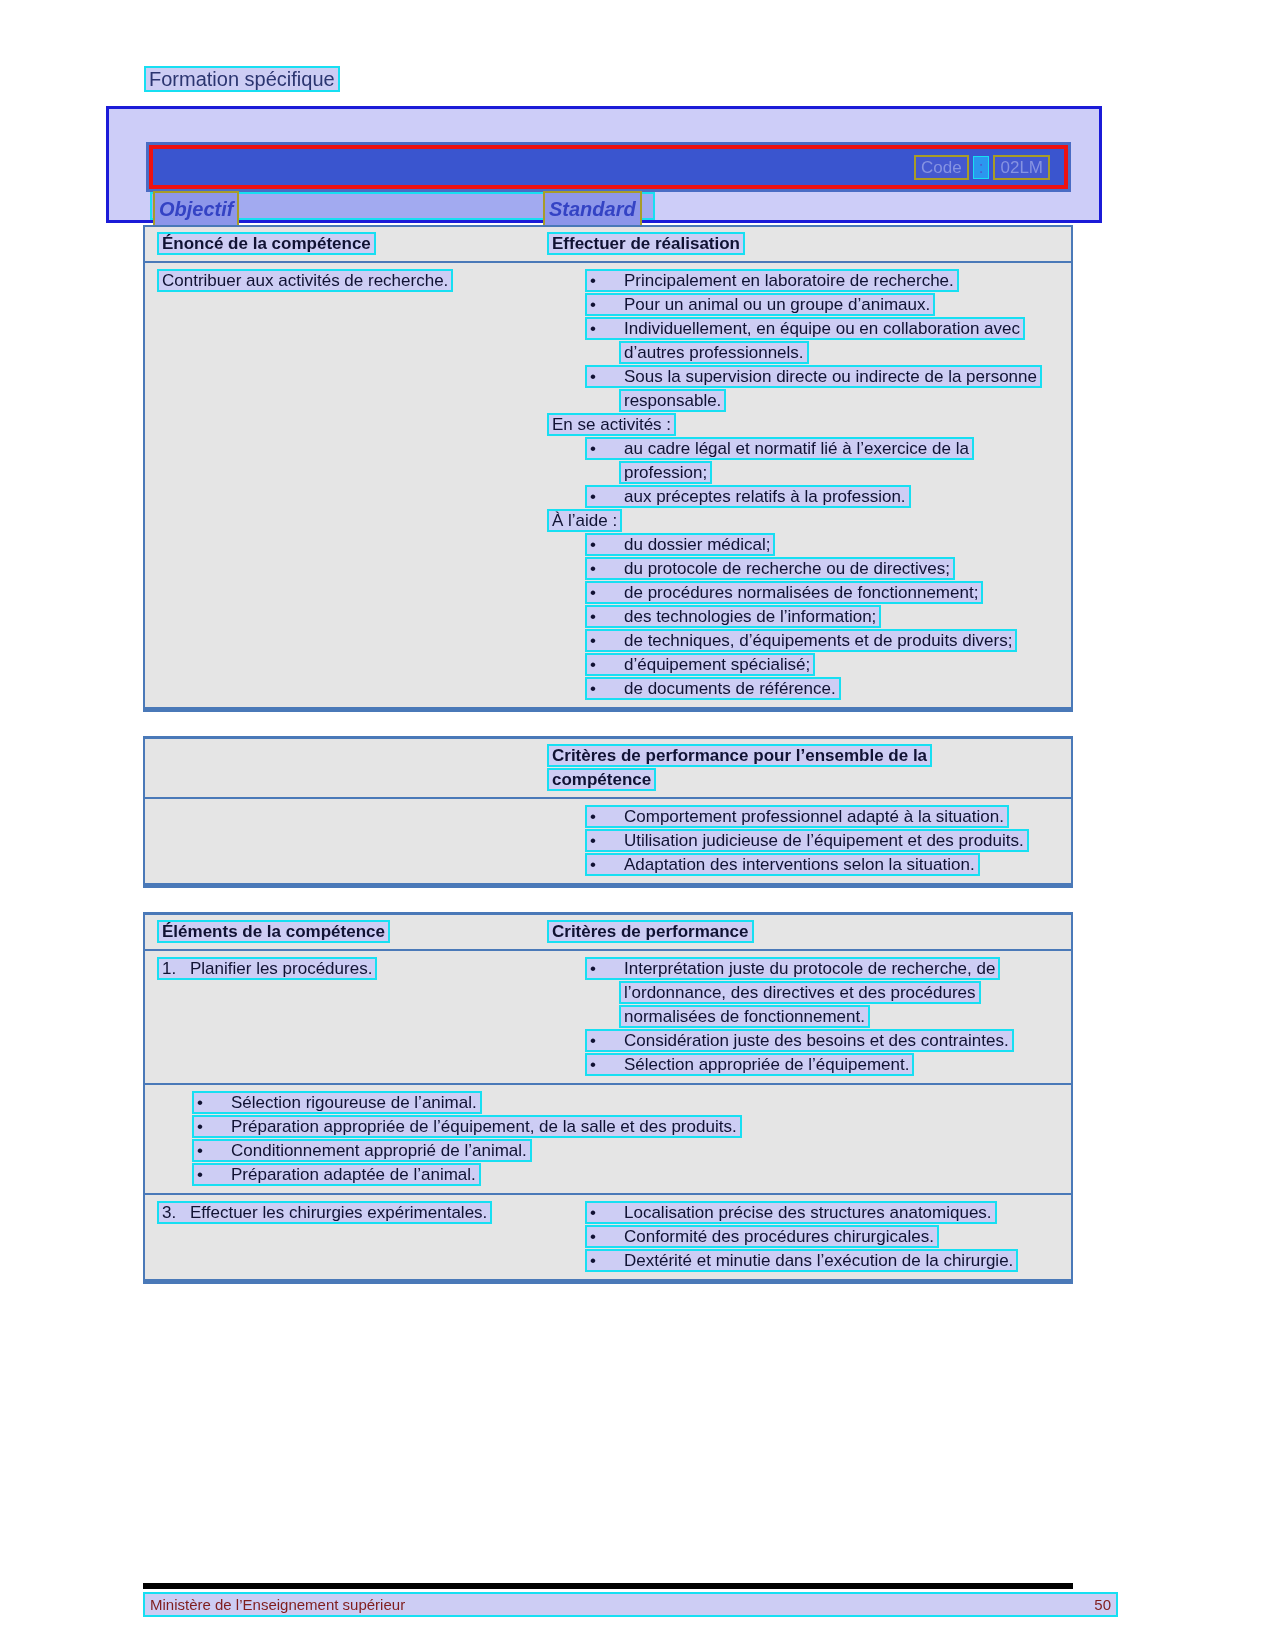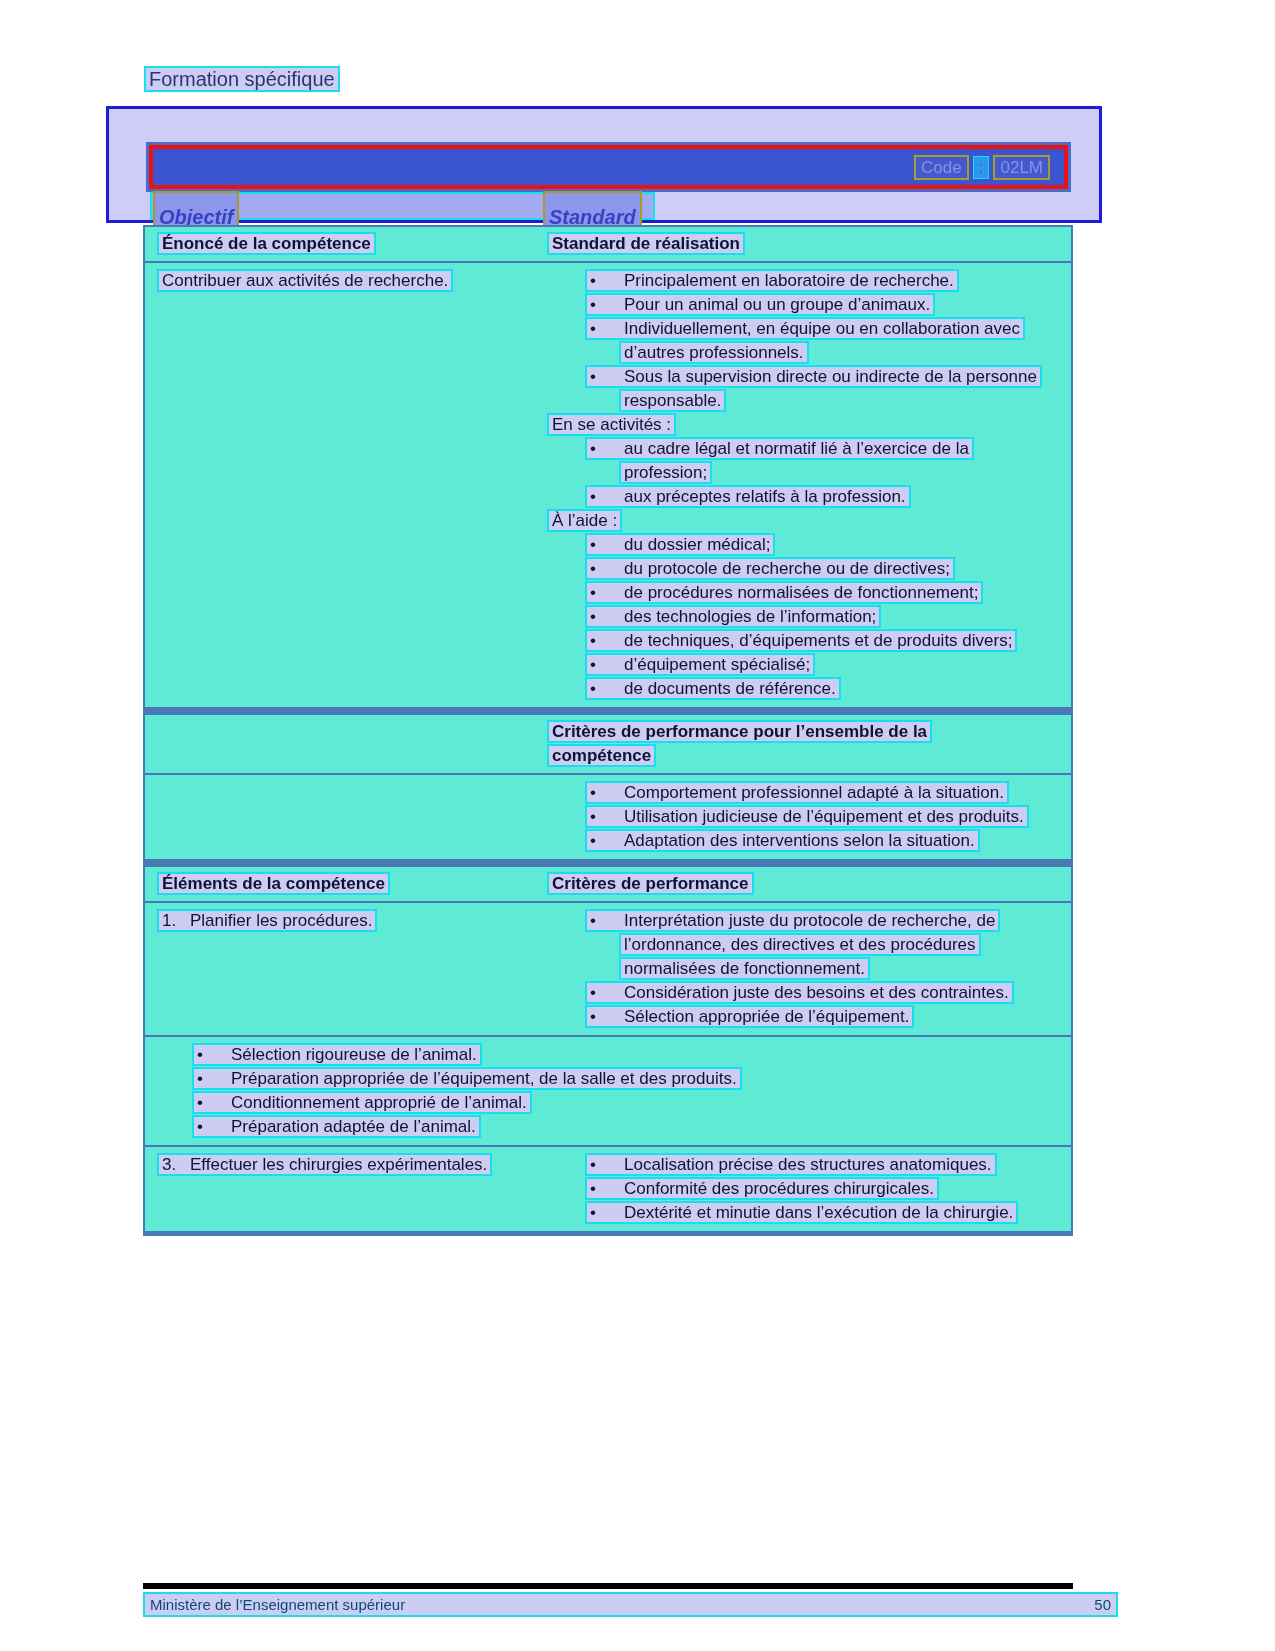--- a/index.html
+++ b/index.html
@@ -36,29 +36,29 @@
   }
   .code-colon{
     background:#2b97ef;color:#4a5cd0;padding:0 5px;margin:0 4px;line-height:21px;border:1px solid #17dff2;
   }
   .obj-std-band{
     position:absolute;left:41px;top:83px;width:505px;height:28px;
     background:#a2aaf0;border:2px solid #17dff2;box-sizing:border-box;
   }
   .word-box{
     position:absolute;top:-3px;border:2px solid #a89c28;background:#8d96ea;color:#3443c4;
-    font-weight:bold;font-style:italic;font-size:20px;line-height:25px;padding:12px 4px;white-space:nowrap;
+    font-weight:bold;font-style:italic;font-size:20px;line-height:25px;padding:4px 4px;white-space:nowrap;
   }
   .word-objectif{left:1px;}
   .word-standard{left:391px;}
   
   .tables{position:absolute;left:143px;top:225px;width:930px;}
   .tbl{
-    border:2px solid #4a79b8;border-bottom-width:5px;background:#5eead4;
-    margin-bottom:0;box-sizing:border-box;
+    border:2px solid #4a79b8;border-bottom-width:5px;background:#e5e5e5;
+    margin-bottom:24px;box-sizing:border-box;
   }
   .tbl2,.tbl3{border-top-width:3px;}
   .row{display:flex;}
   .thead{border-bottom:2px solid #4a79b8;}
   .c1{flex:none;width:393px;box-sizing:border-box;padding:6px 8px 6px 12px;}
   .c2{flex:1;box-sizing:border-box;padding:6px 13px 6px 9px;}
   .thead .c1,.thead .c2{padding-top:5px;padding-bottom:5px;}
   .t3c1{padding-right:40px;}
   .rowline{border-top:2px solid #4a79b8;}
   .li-row{padding-left:72px;text-indent:-34px;line-height:24px;}
@@ -67,21 +67,21 @@
   .numbered{padding-left:28px;text-indent:-28px;line-height:24px;}
   .num{display:inline-block;width:28px;text-indent:0;}
   .hdr-line{line-height:24px;}
   .hdr2-wrap{max-width:452px;line-height:24px;}
   body,.tbl{font-size:17px;}
   
   .footer-rule{position:absolute;left:143px;top:1583px;width:930px;height:6px;background:#000000;}
   .footer-bar{
     position:absolute;left:143px;top:1592px;width:975px;height:25px;box-sizing:border-box;
     background:#cdcdf4;border:2px solid #17dff2;display:flex;justify-content:space-between;
-    align-items:center;padding:0 5px;font-size:15px;color:#0c4a6e;
+    align-items:center;padding:0 5px;font-size:15px;color:#7f1d1d;
   }
 </style>
 </head>
 <body>
 
 <div class="page">
 
   <span class="top-label hl">Formation spécifique</span>
 
   <div class="header-box">
@@ -101,21 +101,21 @@
   </div>
 
   <div class="tables">
 
     <div class="tbl tbl1">
       <div class="row thead">
         <div class="c1 hdr-line">
           <span class="hl bold">Énoncé de la compétence</span>
         </div>
         <div class="c2 hdr-line">
-          <span class="hl bold">Standard de réalisation</span>
+          <span class="hl bold">Effectuer de réalisation</span>
         </div>
       </div>
       <div class="row">
         <div class="c1">
           <div class="plain-row">
             <span class="hl">Contribuer aux activités de recherche.</span>
           </div>
         </div>
         <div class="c2">
             <div class="li-row"><span class="hl"><span class="blt">•</span>Principalement en laboratoire de recherche.</span></div>

